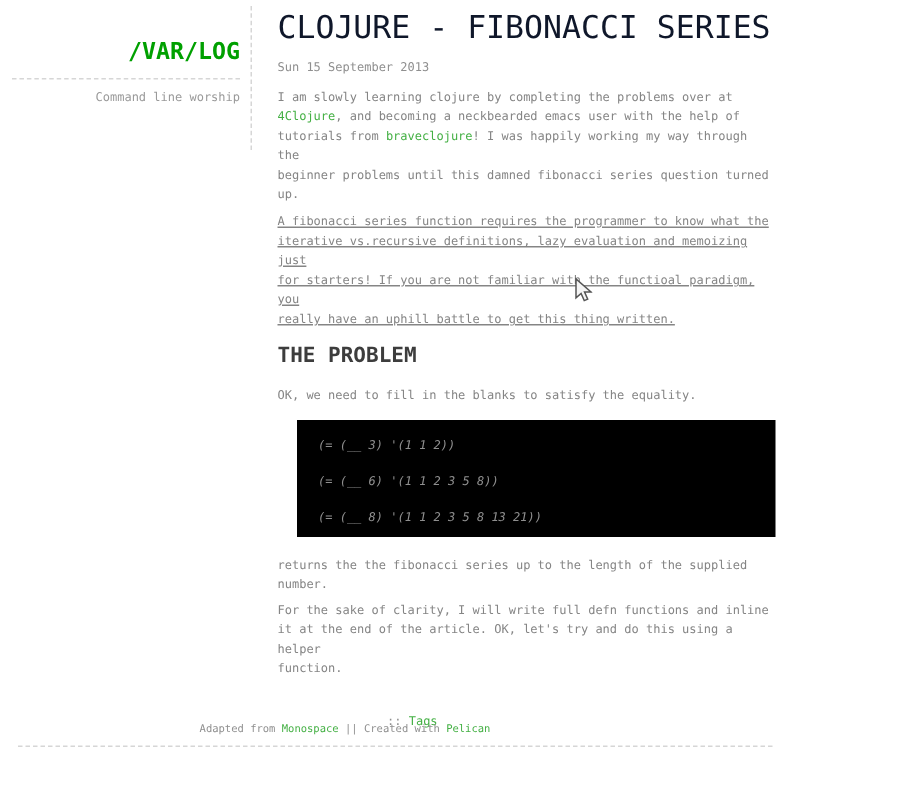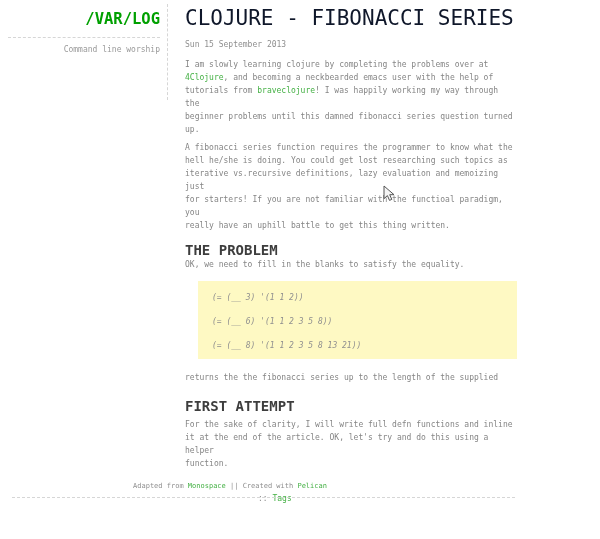--- a/index.html
+++ b/index.html
@@ -5,36 +5,36 @@
   html,body { margin:0; padding:0; }
   body {
     width:600px; height:539px; position:relative; overflow:hidden;
     background:#ffffff; color:#858585;
     font-family:"DejaVu Sans Mono","Liberation Mono",monospace;
   }
   a { text-decoration:none; cursor:pointer; }
   .green-link { color:#44b044; }
 
   
-  .sidebar { position:absolute; left:0; top:8px; width:160px; text-align:right; }
+  .sidebar { position:absolute; left:0; top:23px; width:160px; text-align:right; }
   .site-title { font-size:15.5px; line-height:22px; font-weight:bold; color:#00a000; display:inline-block; }
   .sidebar-rule { border:none; border-top:1px dashed #d6d6d6; margin:7px 0 6px 8px; }
   .tagline { font-size:8px; line-height:11px; color:#9a9a9a; }
   .v-sep { position:absolute; left:167px; top:4px; height:96px; width:0; border-left:1px dashed #d6d6d6; }
 
   
   .main { position:absolute; left:185px; top:8px; width:332px; font-size:8px; line-height:13px; }
   .article-title { font-size:21px; line-height:20px; font-weight:normal; color:#0f172a; margin:0; }
   .date { margin-top:10px; color:#8f8f8f; }
   .para-1 { margin-top:7px; }
-  .para-2 { margin-top:5px; }
+  .para-2 { margin-top:5px;text-decoration:underline; }
   .section-heading { font-size:14px; line-height:16px; font-weight:bold; color:#3d3d3d; margin:0; }
   .h-problem { margin-top:10px; }
-  .para-3 { margin-top:0; }
-  .codeblock { margin:10px 0 0 13px; background:#fef9c3; padding:11px 14px 7px 14px;
+  .para-3 { margin-top:12px; }
+  .codeblock { margin:10px 0 0 13px; background:#000000; padding:11px 14px 7px 14px;
                font-style:italic; color:#8f8f8f; }
   .codeline { line-height:12px; margin-bottom:12px; white-space:pre; }
   .codeline:last-child { margin-bottom:0; }
   .para-4 { margin-top:12px; }
   .h-attempt { margin-top:14px; }
   .para-5 { margin-top:4px; }
   .tags-line { margin-top:22px; margin-left:73px; color:#8f8f8f; }
 
   
   .footer-rule { position:absolute; top:497px; left:12px; width:503px; height:0; border-top:1px dashed #d6d6d6; }
@@ -61,40 +61,39 @@
   <div class="para-1">
     <div>I am slowly learning clojure by completing the problems over at</div>
     <div><a class="green-link">4Clojure</a><span>, and becoming a neckbearded emacs user with the help of</span></div>
     <div><span>tutorials from </span><a class="green-link">braveclojure</a><span>! I was happily working my way through the</span></div>
     <div>beginner problems until this damned fibonacci series question turned</div>
     <div>up.</div>
   </div>
 
   <div class="para-2">
     <div>A fibonacci series function requires the programmer to know what the</div>
-    <div>hell he/she is doing. You could get lost researching such topics as</div>
     <div>iterative vs.recursive definitions, lazy evaluation and memoizing just</div>
     <div>for starters! If you are not familiar with the functioal paradigm, you</div>
     <div>really have an uphill battle to get this thing written.</div>
   </div>
 
   <h2 class="section-heading h-problem">THE PROBLEM</h2>
   <div class="para-3">OK, we need to fill in the blanks to satisfy the equality.</div>
 
   <div class="codeblock">
     <div class="codeline">(= (__ 3) '(1 1 2))</div>
     <div class="codeline">(= (__ 6) '(1 1 2 3 5 8))</div>
     <div class="codeline">(= (__ 8) '(1 1 2 3 5 8 13 21))</div>
   </div>
 
   <div class="para-4">
     <div>returns the the fibonacci series up to the length of the supplied</div>
+    <div>number.</div>
   </div>
 
-  <h2 class="section-heading h-attempt">FIRST ATTEMPT</h2>
   <div class="para-5">
     <div>For the sake of clarity, I will write full defn functions and inline</div>
     <div>it at the end of the article. OK, let's try and do this using a helper</div>
     <div>function.</div>
   </div>
 
   <div class="tags-line">
     <span>:: </span><a class="green-link">Tags</a>
   </div>
 </div>

